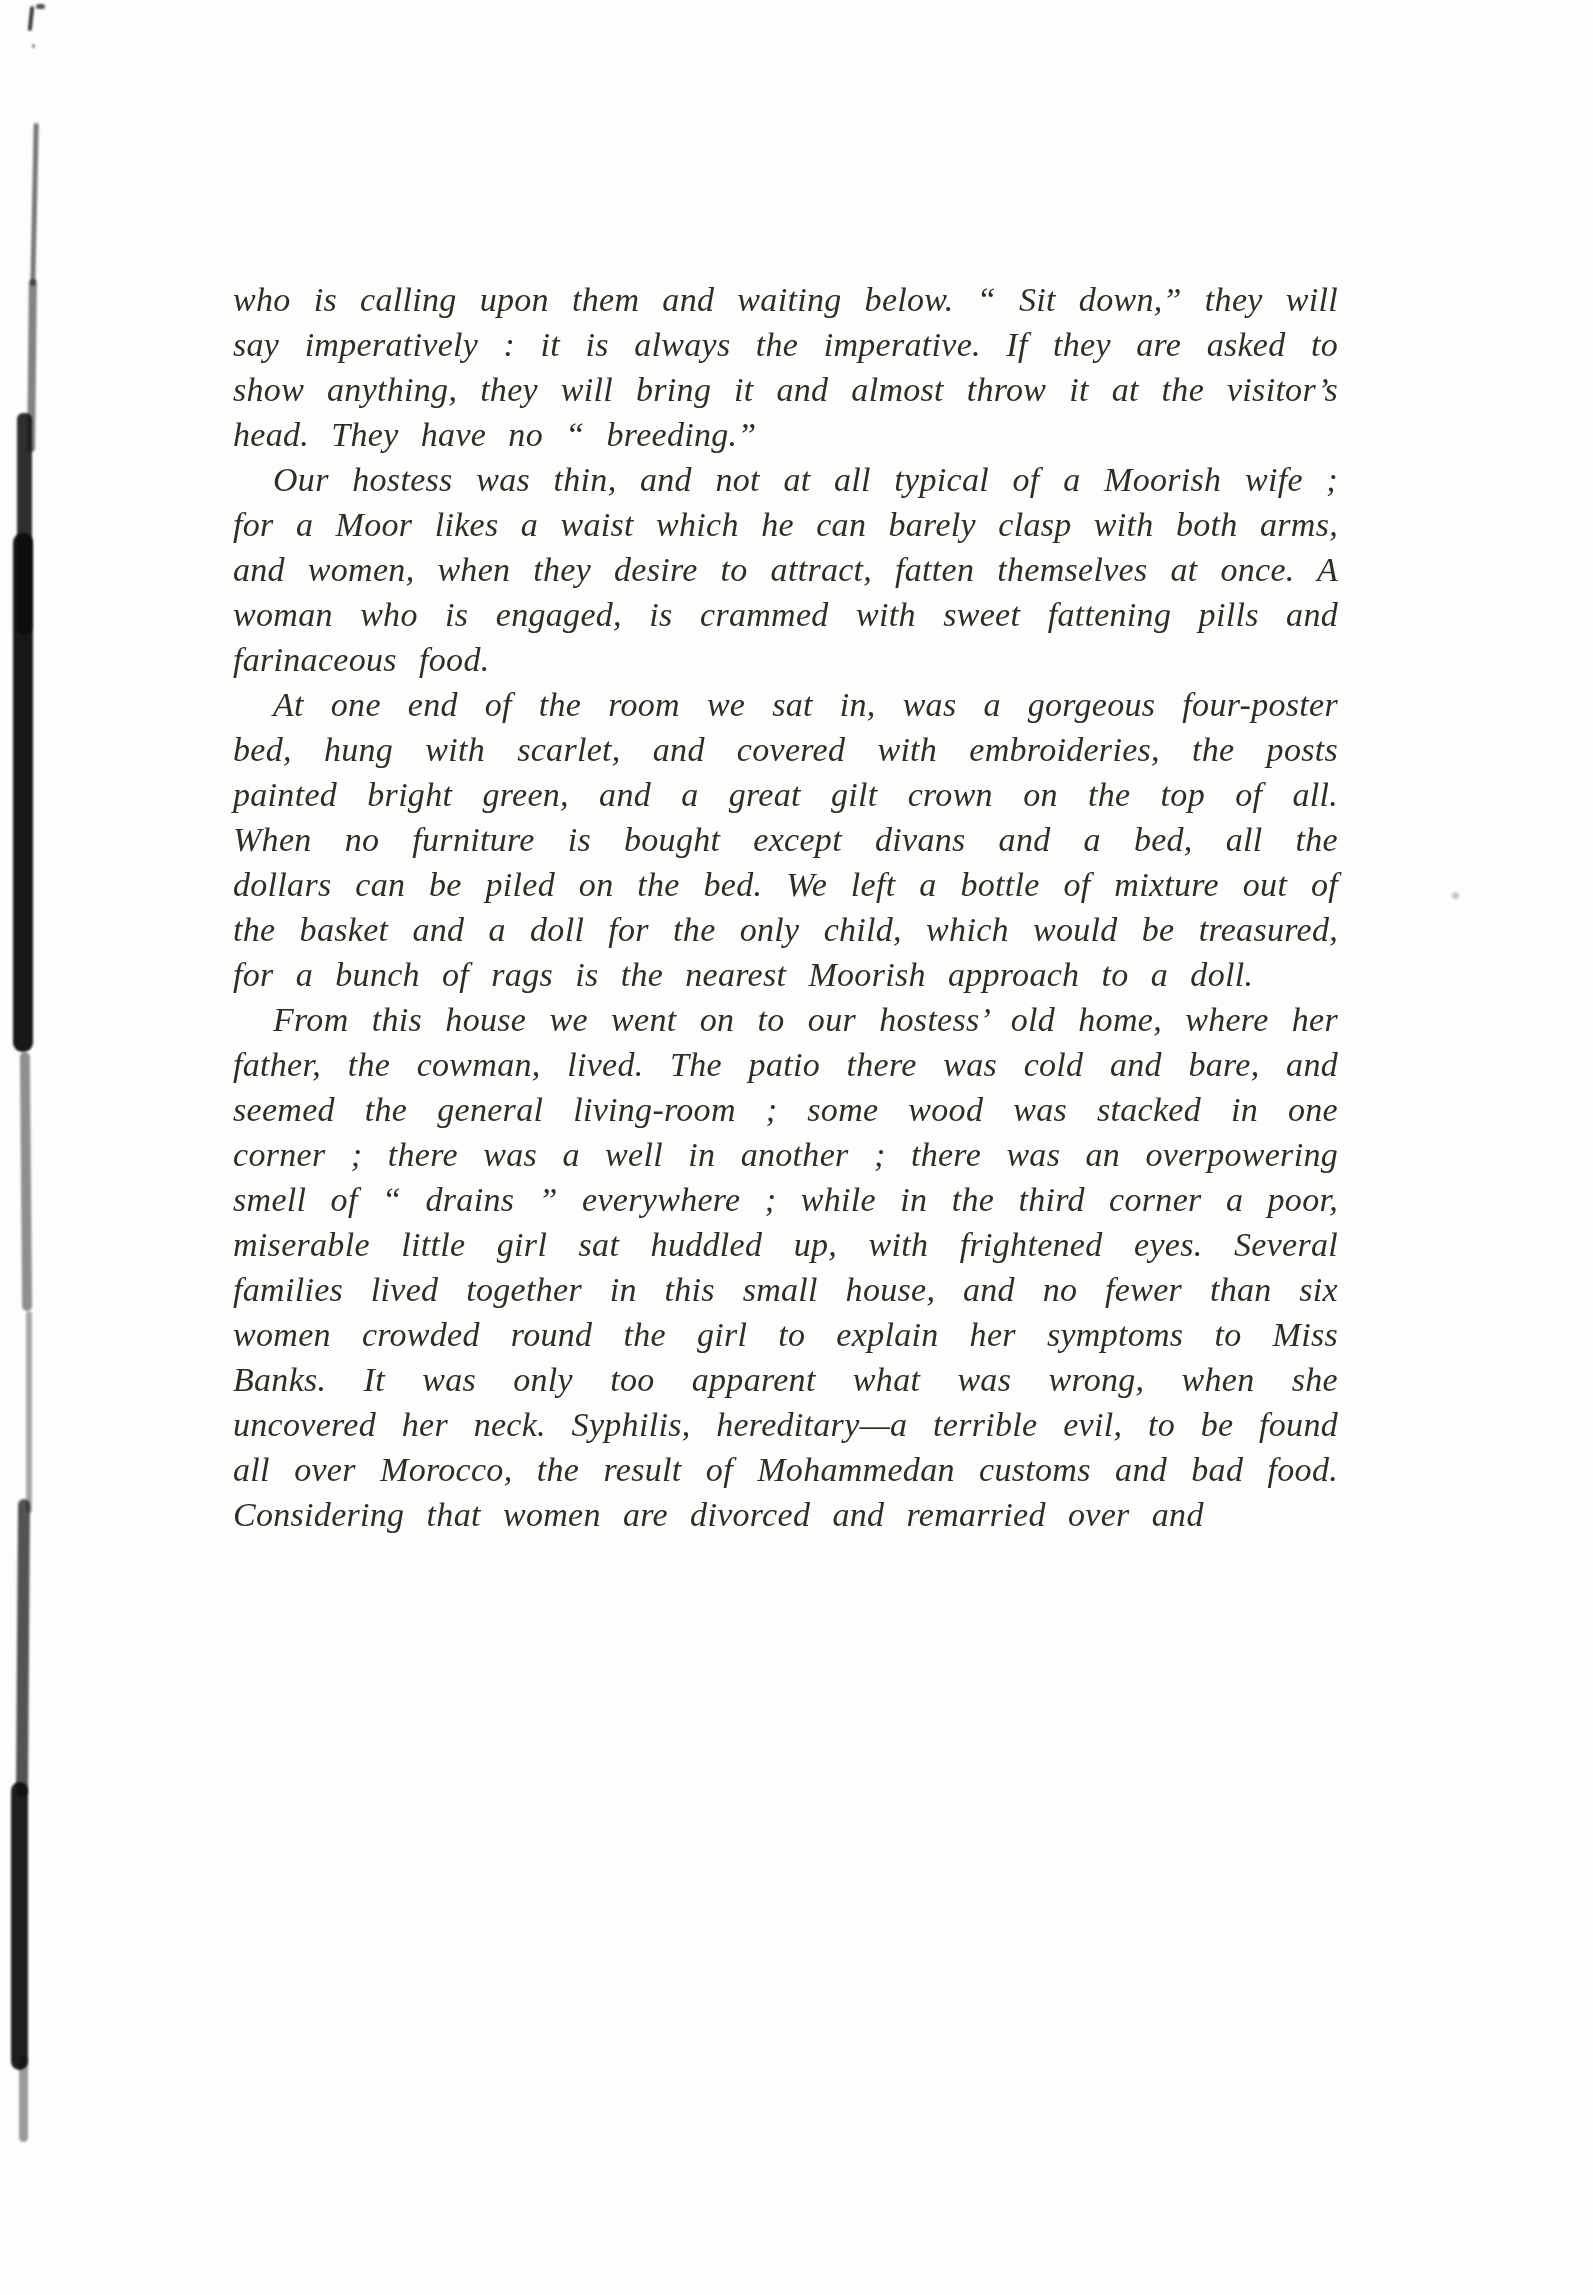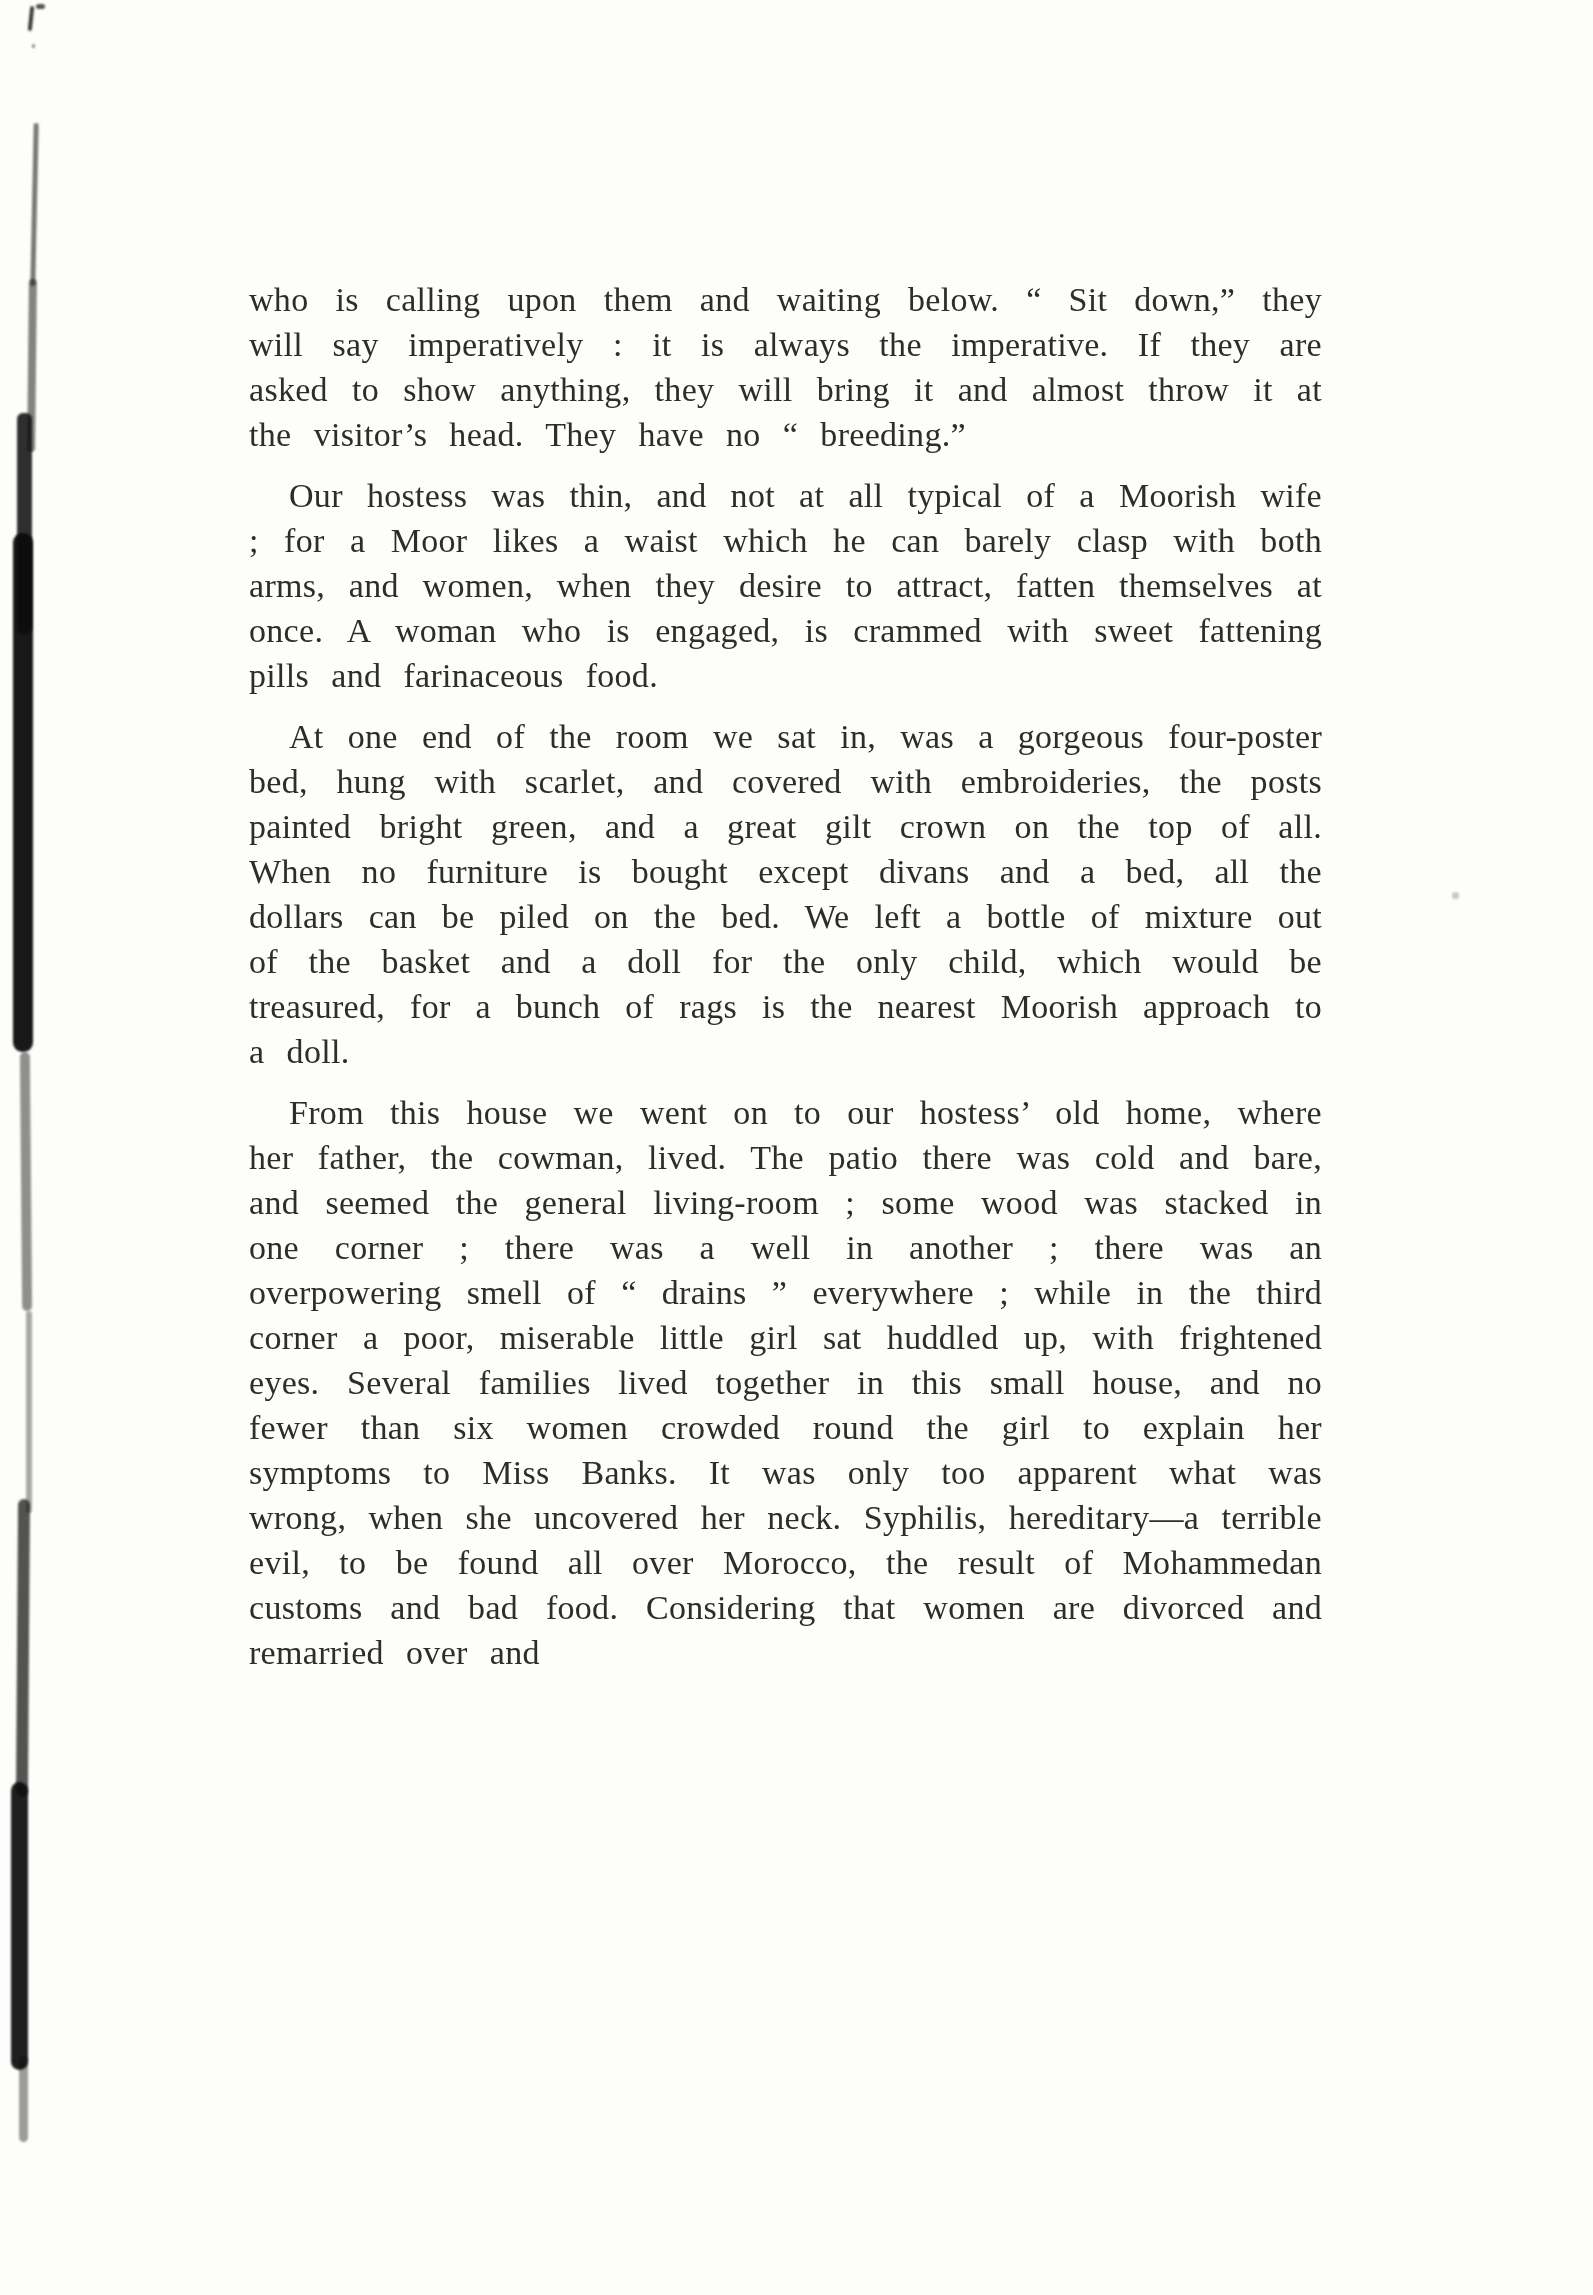--- a/index.html
+++ b/index.html
@@ -66,22 +66,23 @@
   }
   .body-text {
     margin-top: 37px;
     font-size: 34px;
     line-height: 45px;
     text-align: justify;
     letter-spacing: 0.3px;
     word-spacing: 13.4px;
   }
   .body-text p {
-    margin: 16px;
+    margin: 0;
     text-indent: 40px;
+    font-style: italic;
   }
   .body-text p.no-indent { text-indent: 0; }
 </style>
 </head>
 <body>
 
 <div class="artifacts">
   <div class="art a1"></div>
   <div class="art a2"></div>
   <div class="art a3"></div>

